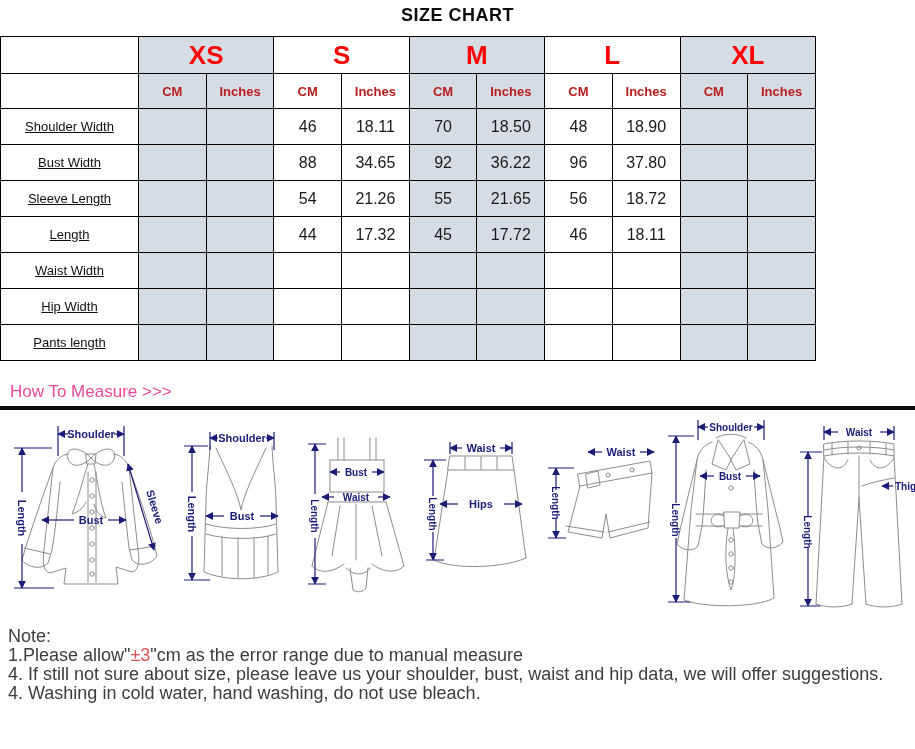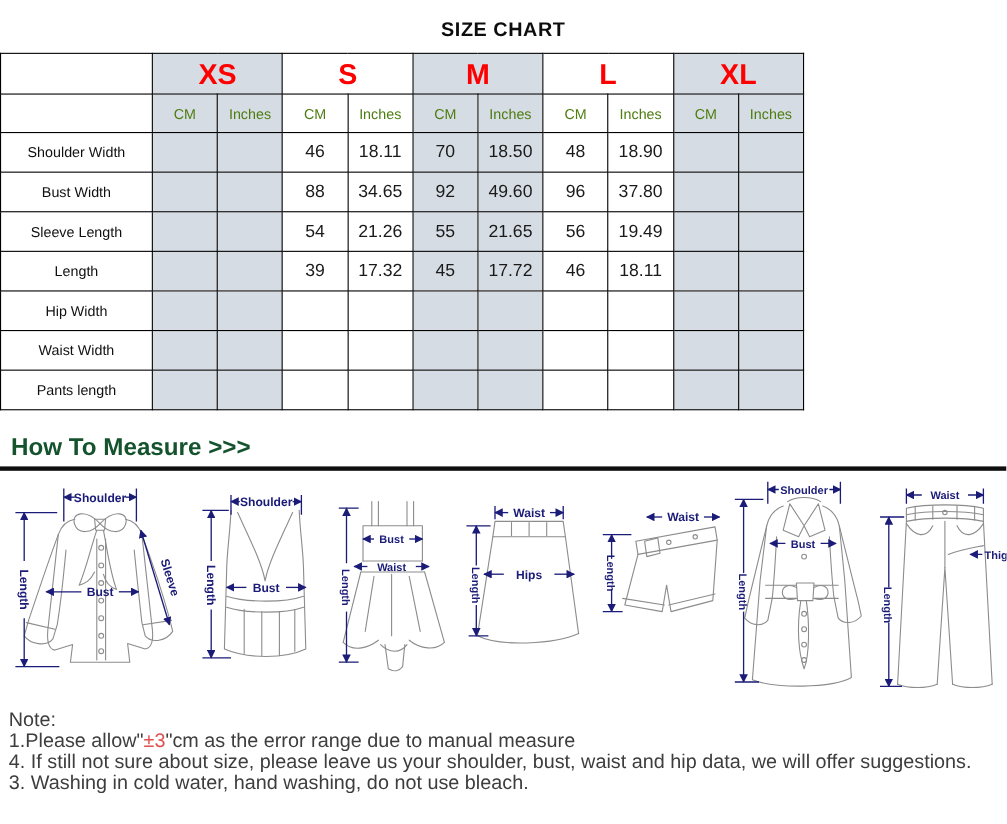--- a/index.html
+++ b/index.html
@@ -2,40 +2,40 @@
 <html><head>
 <meta charset="utf-8">
 <style>
   html,body{margin:0;padding:0;}
   body{
     width:915px;height:749px;position:relative;overflow:hidden;
     background:#ffffff;font-family:"Liberation Sans",sans-serif;color:#111;
   }
   .title{
     text-align:center;font-size:18px;font-weight:bold;color:#0d0d0d;
-    padding-top:17px;letter-spacing:.5px;
+    padding-top:5px;letter-spacing:.5px;
   }
   
   table.size-table{
-    border-collapse:collapse;table-layout:fixed;width:731px;margin-top:10px;
+    border-collapse:collapse;table-layout:fixed;width:816px;margin-top:10px;
   }
   table.size-table th,table.size-table td{
     border:1px solid #000;text-align:center;vertical-align:middle;padding:0;
     overflow:hidden;white-space:nowrap;
   }
   col.c-label{width:138px;}
   tr.size-row th{height:36px;font-size:26px;font-weight:bold;color:#ff0000;}
   tr.size-row th.corner{background:#fff;}
-  tr.unit-row th{height:34px;font-size:13px;font-weight:normal;color:#4d7c0f;}
+  tr.unit-row th{height:34px;font-size:13px;font-weight:bold;color:#b91c1c;}
   tbody td{height:35px;font-size:16px;font-weight:normal;color:#1a1a1a;}
-  tbody th.rowlabel{font-size:13px;font-weight:normal;color:#101010;background:#fff;}
+  tbody th.rowlabel{font-size:13px;font-weight:normal;color:#101010;background:#fff;text-decoration:underline;}
   .shaded{background:#d6dce4;}
   
   .htm-heading{
-    color:#14532d;font-size:22px;font-weight:bold;margin:21px 0 4px 10px;
+    color:#ec4899;font-size:17px;font-weight:normal;margin:21px 0 4px 10px;
   }
   .divider{height:4px;background:#0e0e0e;}
   .figures{position:relative;height:212px;}
   .figures svg{position:absolute;overflow:visible;}
   .figures .g{stroke:#8c8c8c;stroke-width:1;fill:none;stroke-linecap:round;stroke-linejoin:round;}
   .figures .m{stroke:#1b1b78;stroke-width:1.2;fill:none;}
   .figures text{font-family:"Liberation Sans",sans-serif;font-weight:bold;fill:#1b1b78;font-size:11px;}
   .figures text.sm{font-size:10px;}
   
   .notes{margin:5px 0 0 8px;font-size:18px;color:#3d3d3d;line-height:19px;}
@@ -105,67 +105,67 @@
       <td class="shaded"></td>
       <td class="shaded"></td>
     </tr>
     <tr>
       <th class="rowlabel">Bust Width</th>
       <td class="shaded"></td>
       <td class="shaded"></td>
       <td>88</td>
       <td>34.65</td>
       <td class="shaded">92</td>
-      <td class="shaded">49.60</td>
+      <td class="shaded">36.22</td>
       <td>96</td>
       <td>37.80</td>
       <td class="shaded"></td>
       <td class="shaded"></td>
     </tr>
     <tr>
       <th class="rowlabel">Sleeve Length</th>
       <td class="shaded"></td>
       <td class="shaded"></td>
       <td>54</td>
       <td>21.26</td>
       <td class="shaded">55</td>
       <td class="shaded">21.65</td>
       <td>56</td>
-      <td>19.49</td>
+      <td>18.72</td>
       <td class="shaded"></td>
       <td class="shaded"></td>
     </tr>
     <tr>
       <th class="rowlabel">Length</th>
       <td class="shaded"></td>
       <td class="shaded"></td>
-      <td>39</td>
+      <td>44</td>
       <td>17.32</td>
       <td class="shaded">45</td>
       <td class="shaded">17.72</td>
       <td>46</td>
       <td>18.11</td>
       <td class="shaded"></td>
       <td class="shaded"></td>
     </tr>
     <tr>
+      <th class="rowlabel">Waist Width</th>
+      <td class="shaded"></td>
+      <td class="shaded"></td>
+      <td></td>
+      <td></td>
+      <td class="shaded"></td>
+      <td class="shaded"></td>
+      <td></td>
+      <td></td>
+      <td class="shaded"></td>
+      <td class="shaded"></td>
+    </tr>
+    <tr>
       <th class="rowlabel">Hip Width</th>
-      <td class="shaded"></td>
-      <td class="shaded"></td>
-      <td></td>
-      <td></td>
-      <td class="shaded"></td>
-      <td class="shaded"></td>
-      <td></td>
-      <td></td>
-      <td class="shaded"></td>
-      <td class="shaded"></td>
-    </tr>
-    <tr>
-      <th class="rowlabel">Waist Width</th>
       <td class="shaded"></td>
       <td class="shaded"></td>
       <td></td>
       <td></td>
       <td class="shaded"></td>
       <td class="shaded"></td>
       <td></td>
       <td></td>
       <td class="shaded"></td>
       <td class="shaded"></td>
@@ -401,14 +401,14 @@
       <path class="m" d="M10,124 V182" marker-end="url(#ah)"></path>
       <text class="sm" x="10" y="112" text-anchor="middle" transform="rotate(90 10 108)">Length</text>
     </g>
   </svg>
 </div>
 
 <div class="notes">
   <div>Note:</div>
   <div><span>1.Please allow"</span><span class="red">±3</span><span>"cm as the error range due to manual measure</span></div>
   <div>4. If still not sure about size, please leave us your shoulder, bust, waist and hip data, we will offer suggestions.</div>
-  <div>3. Washing in cold water, hand washing, do not use bleach.</div>
+  <div>4. Washing in cold water, hand washing, do not use bleach.</div>
 </div>
 
 </body></html>

